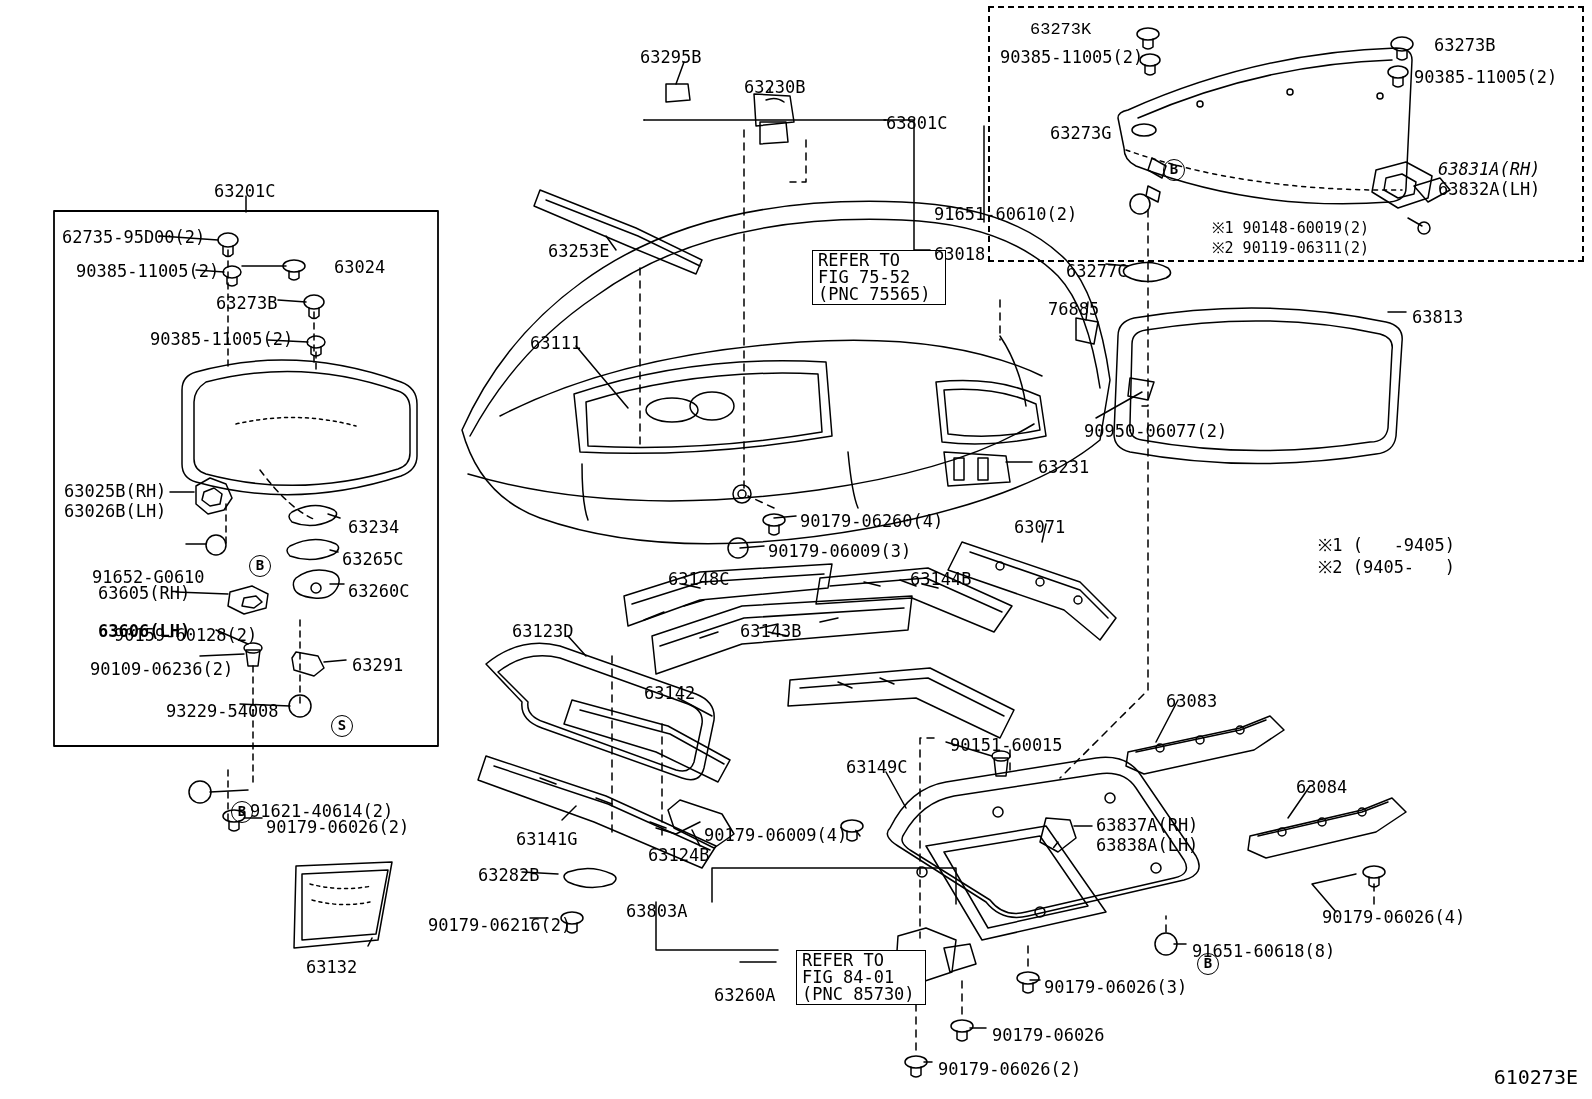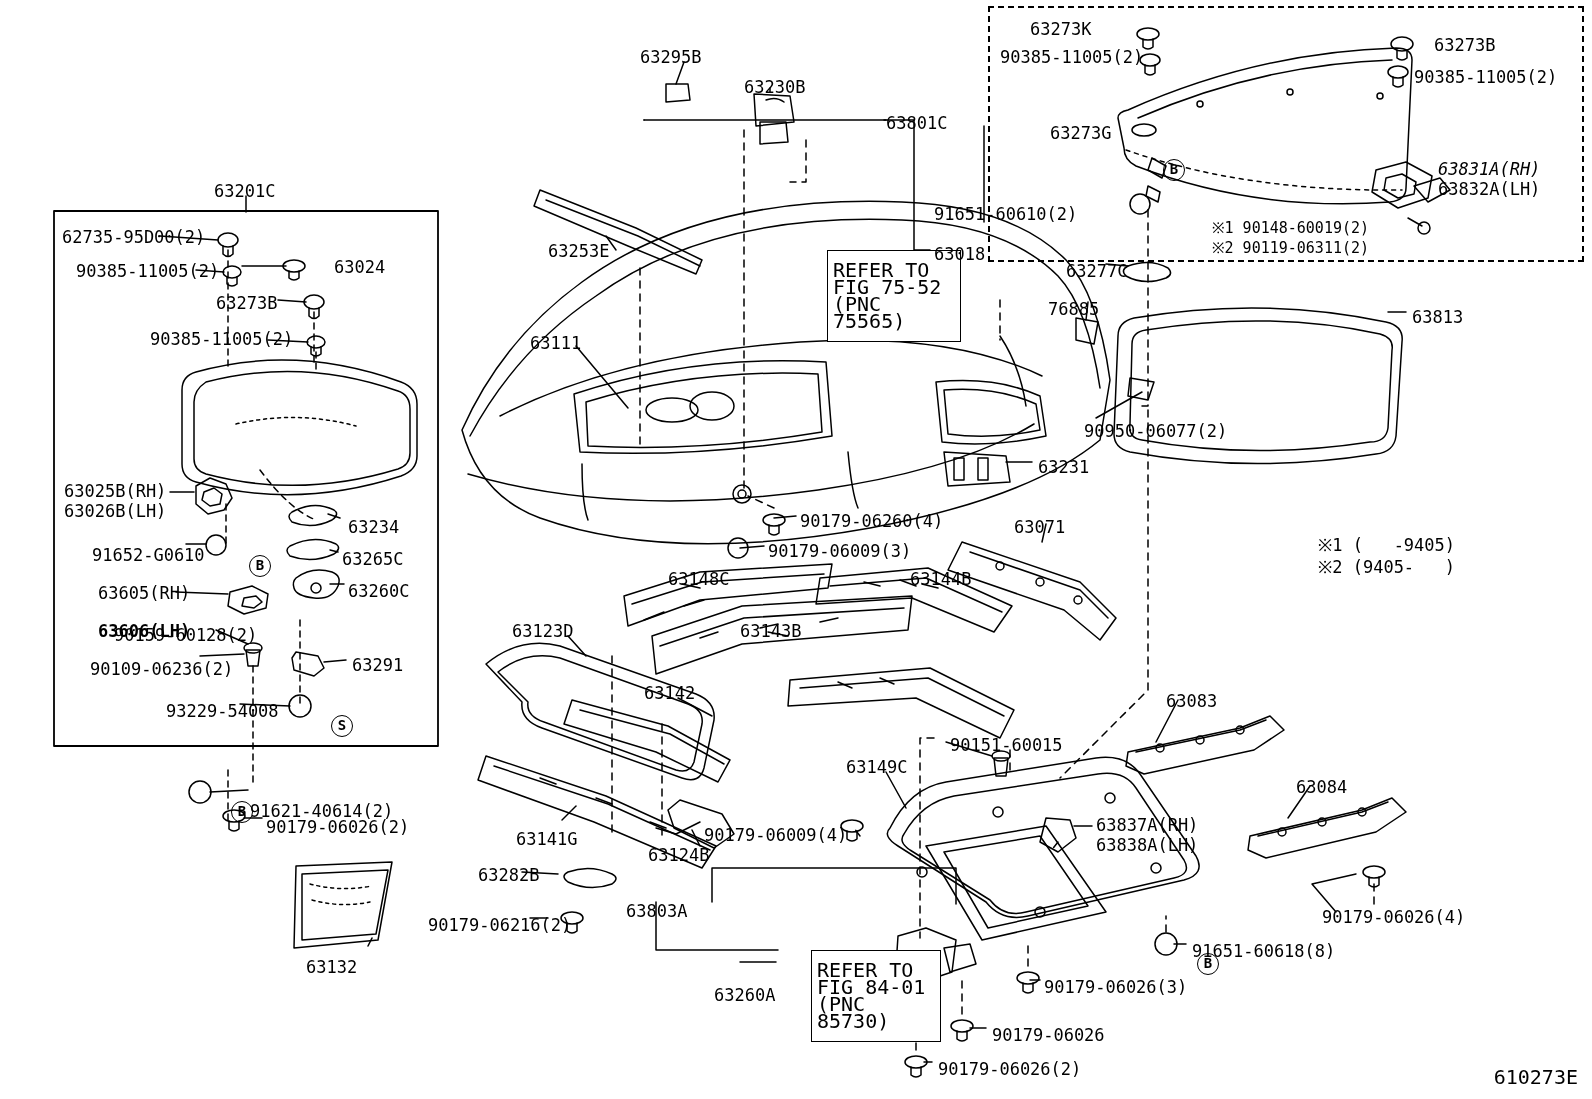--- a/index.html
+++ b/index.html
@@ -9,21 +9,21 @@
   svg#art{position:absolute;left:0;top:0;width:1592px;height:1099px;}
   .lbl{position:absolute;font-size:17px;line-height:19px;white-space:pre;letter-spacing:0px;}
   .lbl.sm{font-size:15px;line-height:17px;}
   .wm{position:absolute;left:440px;top:470px;width:720px;height:140px;
       font-family:"Liberation Sans",sans-serif;font-weight:bold;font-size:150px;
       color:#d9d9d9;opacity:.75;letter-spacing:6px;user-select:none;}
   .code{position:absolute;right:14px;bottom:10px;font-size:20px;}
   .dashpanel{position:absolute;border:2.5px dashed #000;}
   .circ{display:inline-block;width:20px;height:20px;border:1.6px solid #000;border-radius:50%;
         text-align:center;line-height:19px;font-size:14px;font-weight:bold;vertical-align:middle;}
-  .refbox{position:absolute;border:1.6px solid #000;background:#fff;font-size:20px;line-height:17px;padding:11px 5px;margin-left:15px;}
+  .refbox{position:absolute;border:1.6px solid #000;background:#fff;font-size:17px;line-height:17px;padding:1px 5px;}
 </style>
 </head>
 <body>
 
 <div id="stage">
 
   <div class="wm"></div>
 
   <svg id="art" viewBox="0 0 1592 1099">
     <g fill="none" stroke="#000" stroke-width="1.5" stroke-linejoin="round" stroke-linecap="round">
@@ -349,21 +349,21 @@
 
   <div class="lbl" style="left:1318px;top:536px;">※1 (   -9405)</div>
   <div class="lbl" style="left:1318px;top:558px;">※2 (9405-   )</div>
 
   <div class="code">610273E</div>
 
   <div id="labels">
       <div class="lbl" style="left: 640px; top: 48px;">63295B</div>
       <div class="lbl" style="left: 744px; top: 78px;">63230B</div>
       <div class="lbl" style="left: 886px; top: 114px;">63801C</div>
-      <div class="lbl" style="left: 1030px; top: 20px;">63273K</div>
+      <div class="lbl" style="left: 1030px; top: 20px; font-family: Liberation Mono, monospace;">63273K</div>
       <div class="lbl" style="left: 1000px; top: 48px;">90385-11005(2)</div>
       <div class="lbl" style="left: 1434px; top: 36px;">63273B</div>
       <div class="lbl" style="left: 1414px; top: 68px;">90385-11005(2)</div>
       <div class="lbl" style="left: 1050px; top: 124px;">63273G</div>
       <div class="lbl" style="left: 1438px; top: 160px; font-style: italic;">63831A(RH)</div>
       <div class="lbl" style="left: 1438px; top: 180px;">63832A(LH)</div>
       <div class="lbl" style="left: 934px; top: 205px;">91651-60610(2)</div>
       <div class="lbl" style="left: 934px; top: 245px;">63018</div>
       <div class="lbl" style="left: 214px; top: 182px;">63201C</div>
       <div class="lbl" style="left: 62px; top: 228px;">62735-95D00(2)</div>
@@ -376,21 +376,21 @@
       <div class="lbl" style="left: 1066px; top: 262px;">63277C</div>
       <div class="lbl" style="left: 1048px; top: 300px;">76885</div>
       <div class="lbl" style="left: 1412px; top: 308px;">63813</div>
       <div class="lbl" style="left: 1084px; top: 422px;">90950-06077(2)</div>
       <div class="lbl" style="left: 1038px; top: 458px;">63231</div>
       <div class="lbl" style="left: 1014px; top: 518px;">63071</div>
       <div class="lbl" style="left: 800px; top: 512px;">90179-06260(4)</div>
       <div class="lbl" style="left: 768px; top: 542px;">90179-06009(3)</div>
       <div class="lbl" style="left: 64px; top: 482px;">63025B(RH)</div>
       <div class="lbl" style="left: 64px; top: 502px;">63026B(LH)</div>
-      <div class="lbl" style="left: 92px; top: 546px; text-align: right;">91652-G0610</div>
+      <div class="lbl" style="left: 92px; top: 568px; text-align: right;">91652-G0610</div>
       <div class="lbl" style="left: 348px; top: 518px;">63234</div>
       <div class="lbl" style="left: 342px; top: 550px;">63265C</div>
       <div class="lbl" style="left: 348px; top: 582px;">63260C</div>
       <div class="lbl" style="left: 98px; top: 584px;">63605(RH)</div>
       <div class="lbl" style="left: 98px; top: 622px; font-weight: bold;">63606(LH)</div>
       <div class="lbl" style="left: 114px; top: 626px;">90159-60128(2)</div>
       <div class="lbl" style="left: 90px; top: 660px;">90109-06236(2)</div>
       <div class="lbl" style="left: 352px; top: 656px;">63291</div>
       <div class="lbl" style="left: 166px; top: 702px;">93229-54008</div>
       <div class="lbl" style="left: 250px; top: 786px; margin-top: 16px;">91621-40614(2)</div>

